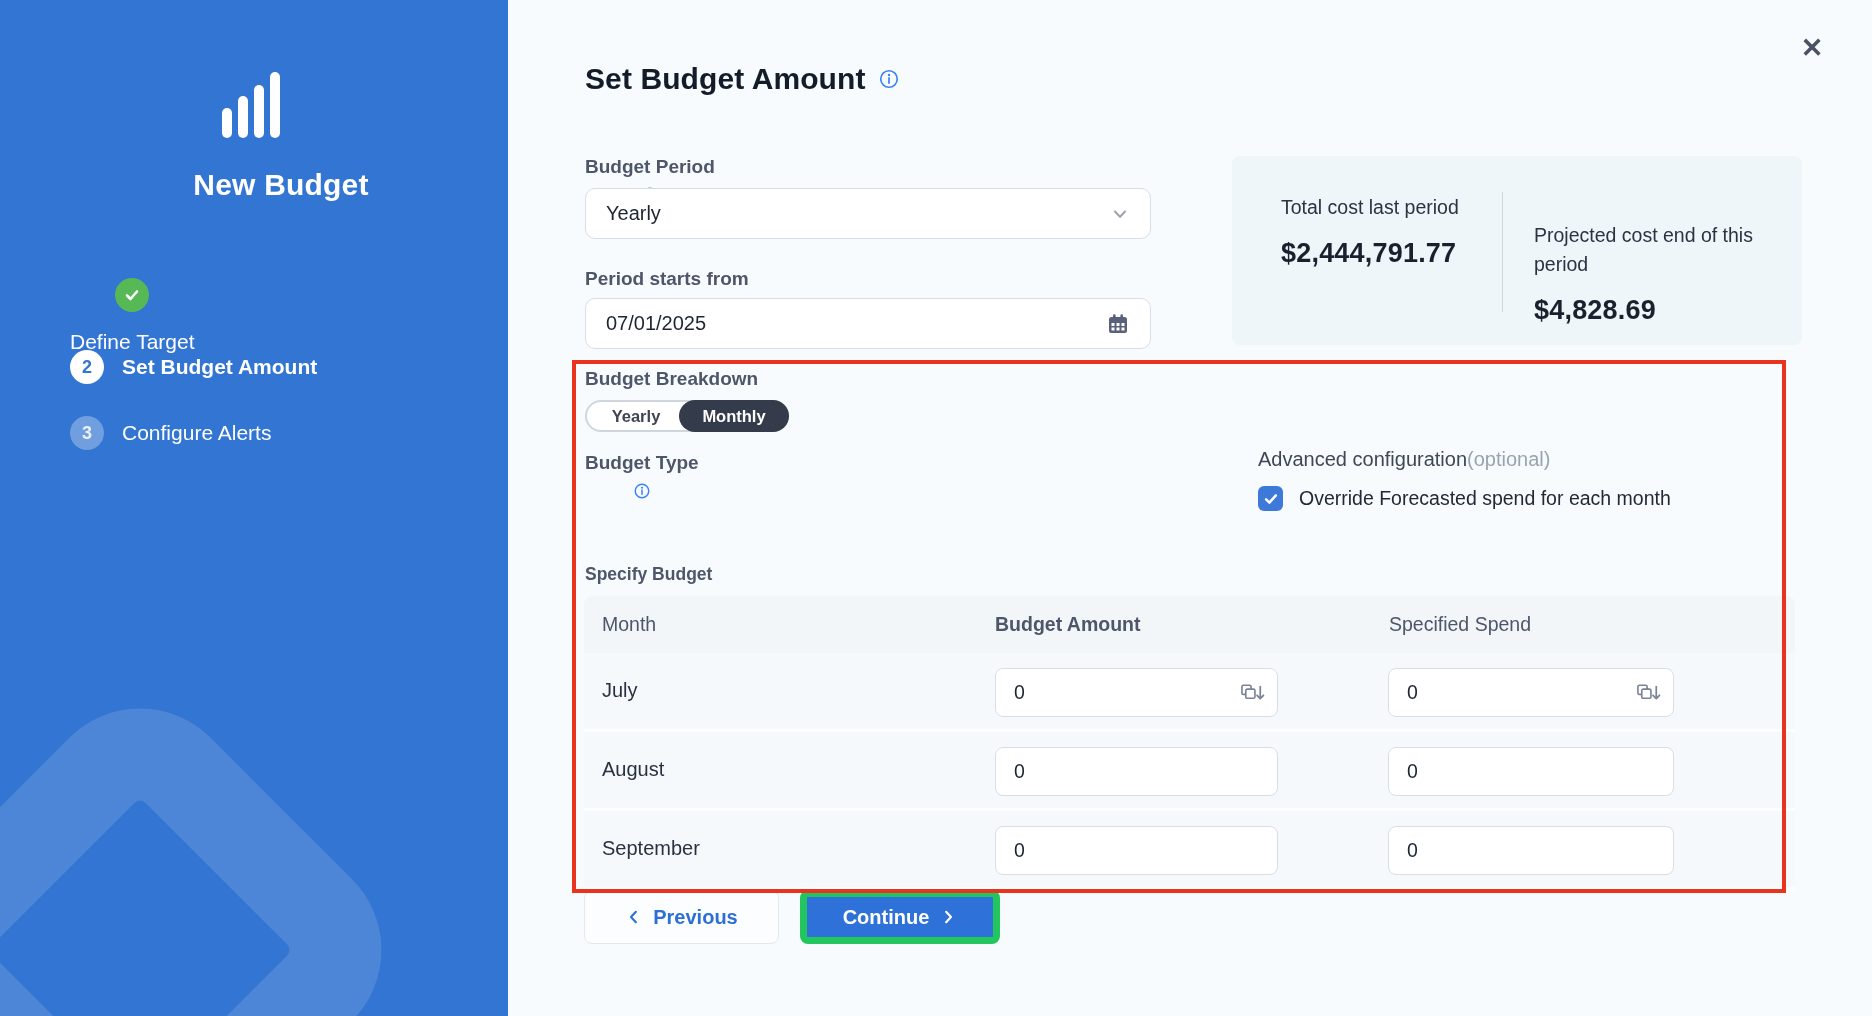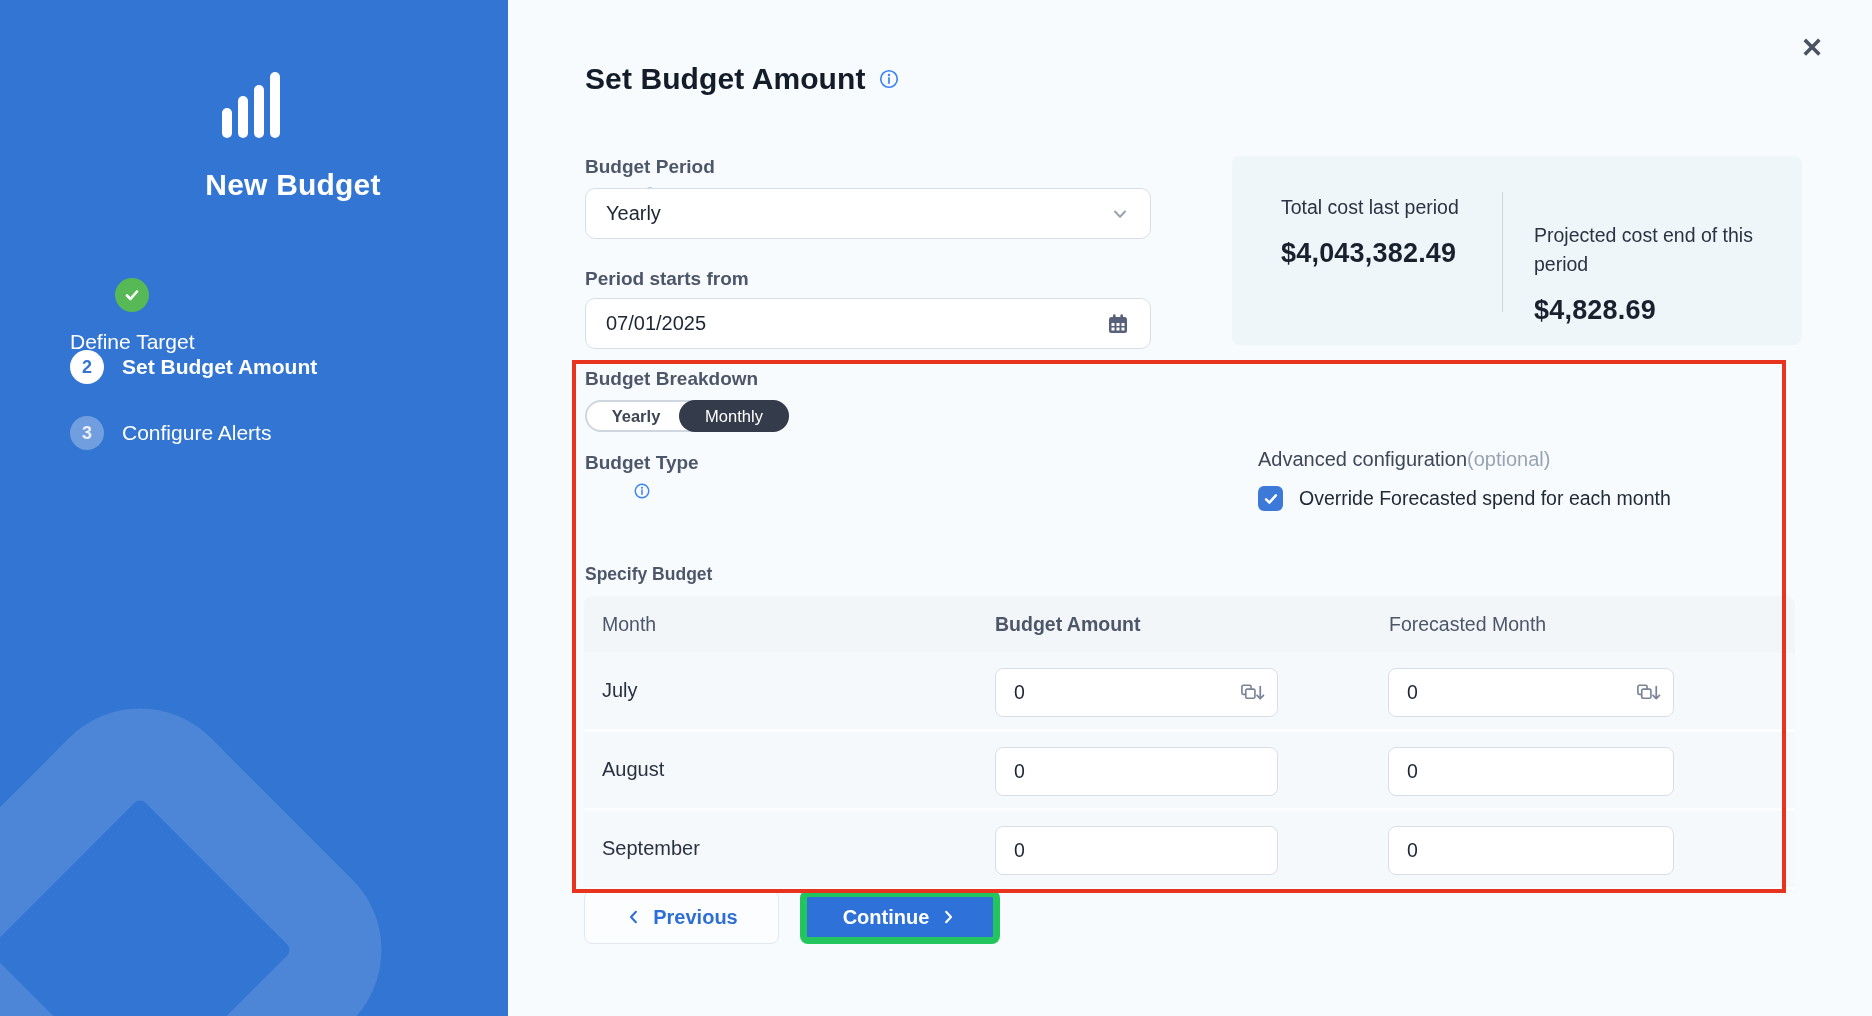--- a/index.html
+++ b/index.html
@@ -11,21 +11,21 @@
   .sidebar { position: absolute; left: 0; top: 0; width: 508px; height: 1016px; background: #3375d2; overflow: hidden; }
   .wm { position: absolute; width: 400px; height: 400px; border: 92px solid rgba(255,255,255,0.13); border-radius: 100px; transform: rotate(45deg); }
   .wm1 { left: -60px; top: 750px; }
   .wm2 { left: -320px; top: 990px; }
   .logo-bars { position: absolute; left: 222px; top: 72px; width: 60px; height: 66px; display: flex; align-items: flex-end; gap: 6px; }
   .logo-bars i { display: block; width: 10px; background: #fff; border-radius: 5px; }
   .logo-bars i:nth-child(1){ height: 30px; }
   .logo-bars i:nth-child(2){ height: 42px; }
   .logo-bars i:nth-child(3){ height: 53px; }
   .logo-bars i:nth-child(4){ height: 66px; }
-  .sidebar-title { position: absolute; left: 12px; top: 168px; width: 562px; text-align: center; color: #fff; font-size: 30px; font-weight: 700; letter-spacing: 0.2px; }
+  .sidebar-title { position: absolute; left: 0; top: 168px; width: 562px; text-align: center; color: #fff; font-size: 30px; font-weight: 700; letter-spacing: 0.2px; }
   .step { position: absolute; left: 70px; display: flex; align-items: center; gap: 18px; height: 38px; cursor: default; }
   .step1 { top: 278px; flex-direction: column; } .step2 { top: 348px; } .step3 { top: 414px; }
   .step-circle { width: 34px; height: 34px; border-radius: 50%; display: flex; align-items: center; justify-content: center; font-size: 18px; font-weight: 700; flex: 0 0 auto; }
   .step-circle.done { background: #57b956; }
   .step-circle.active { background: #ffffff; color: #3375d2; }
   .step-circle.pending { background: rgba(255,255,255,0.30); color: rgba(255,255,255,0.85); }
   .step-label { color: #fff; font-size: 21px; }
   .step-label.active { font-weight: 700; }
 
   
@@ -53,21 +53,21 @@
   .sum-col2 { left: 302px; width: 230px; margin-top: 28px; }
   .sum-label { font-size: 19.5px; color: #2b3342; line-height: 29px; }
   .sum-value { margin-top: 16px; font-size: 27px; font-weight: 700; color: #1a212e; letter-spacing: 0.2px; }
 
   
   .red-rect { position: absolute; left: 64px; top: 360px; width: 1214px; height: 533px; border: 4px solid #e8341f; z-index: 9; pointer-events: none; }
 
   
   .toggle { position: absolute; left: 77px; top: 400px; width: 204px; height: 32px; background: #fff; border: 2px solid #cfd6df; border-radius: 16px; display: flex; align-items: center; cursor: pointer; }
   .toggle-opt { width: 98px; text-align: center; font-size: 16.5px; font-weight: 700; color: #3e4553; }
-  .toggle-pill { position: absolute; right: -2px; top: -2px; width: 110px; height: 32px; background: #343b4a; border-radius: 16px; color: #fff; font-size: 16.5px; font-weight: 400; display: flex; align-items: center; justify-content: center; }
+  .toggle-pill { position: absolute; right: -2px; top: -2px; width: 110px; height: 32px; background: #343b4a; border-radius: 16px; color: #fff; font-size: 16.5px; font-weight: 700; display: flex; align-items: center; justify-content: center; }
 
   
   .adv-label { position: absolute; left: 750px; top: 448px; font-size: 20px; color: #3f4656; }
   .adv-label .opt { color: #9aa3b2; }
   .adv-check-row { position: absolute; left: 750px; top: 486px; display: flex; align-items: center; gap: 16px; cursor: pointer; }
   .checkbox { width: 25px; height: 25px; background: #3c79d9; border-radius: 6px; display: flex; align-items: center; justify-content: center; }
   .adv-check-label { font-size: 19.5px; color: #222a38; }
 
   
   .budget-table { position: absolute; left: 76px; top: 596px; width: 1211px; height: 297px; overflow: hidden; border-radius: 8px 8px 0 0; }
@@ -172,21 +172,21 @@
             <rect x="5.5" y="15.5" width="3" height="3" fill="#fff"></rect>
             <rect x="10.5" y="15.5" width="3" height="3" fill="#fff"></rect>
             <rect x="15.5" y="15.5" width="3" height="3" fill="#fff"></rect>
           </svg>
       </span>
     </div>
 
     <div class="summary">
       <div class="sum-col sum-col1">
         <div class="sum-label">Total cost last period</div>
-        <div class="sum-value">$4,043,382.49</div>
+        <div class="sum-value">$2,444,791.77</div>
       </div>
       <div class="divider"></div>
       <div class="sum-col sum-col2">
         <div class="sum-label">Projected cost end of this period</div>
         <div class="sum-value">$4,828.69</div>
       </div>
     </div>
 
     <div class="field-label lbl-breakdown">
       <span>Budget Breakdown</span>
@@ -220,21 +220,21 @@
     </div>
 
     <div class="field-label lbl-specify">
       <span>Specify Budget</span>
     </div>
 
     <div class="budget-table">
       <div class="t-header">
         <span class="th-month">Month</span>
         <span class="th-budget">Budget Amount</span>
-        <span class="th-forecast">Forecasted Month</span>
+        <span class="th-forecast">Specified Spend</span>
       </div>
 
       <div class="t-row">
         <span class="t-month">July</span>
         <div class="cell-input ci-budget">
           <input value="0" style="">
           <span>
             <svg width="26" height="22" viewBox="0 0 28 24">
                 <rect x="3" y="3.5" width="10" height="10" rx="1.6" fill="none" stroke="#7b8396" stroke-width="1.8"></rect>
                 <rect x="7.2" y="7.7" width="10" height="10" rx="1.6" fill="#fff" stroke="#7b8396" stroke-width="1.8"></rect>

